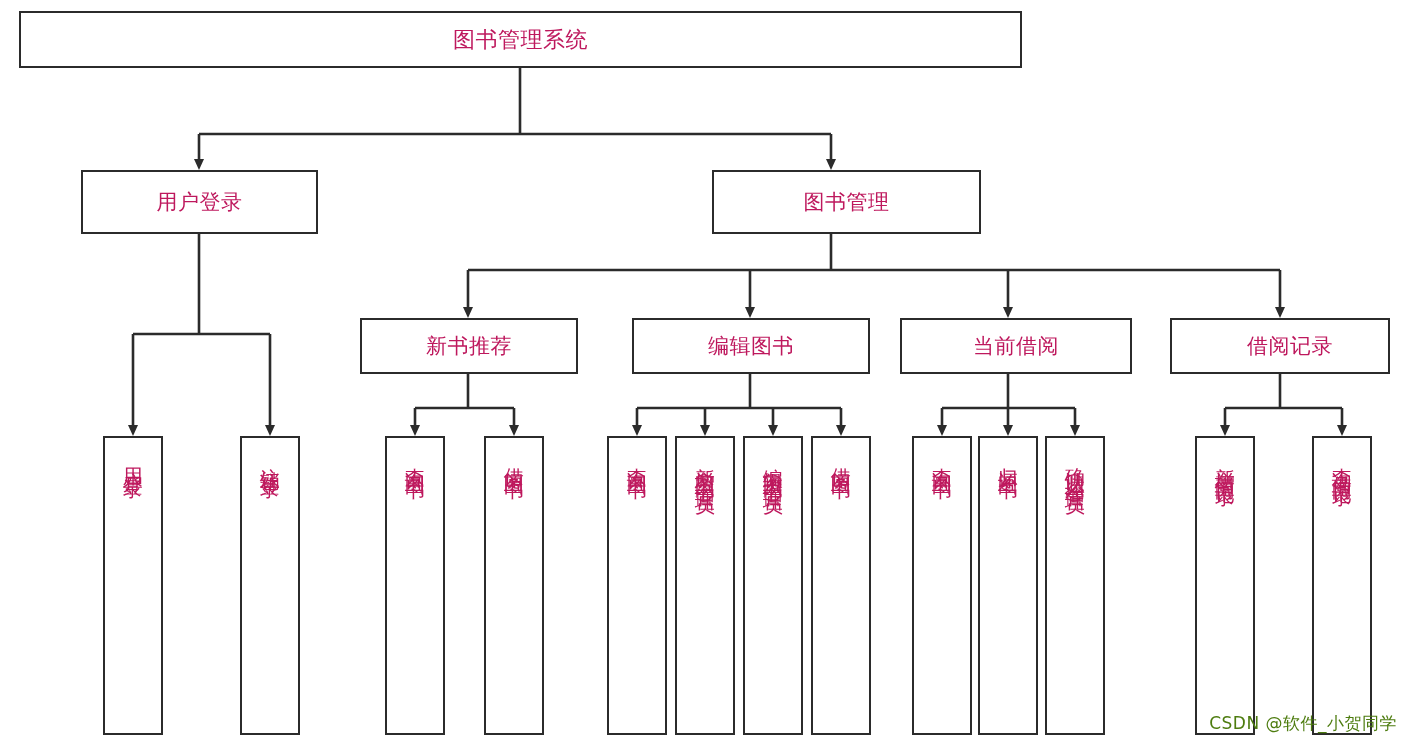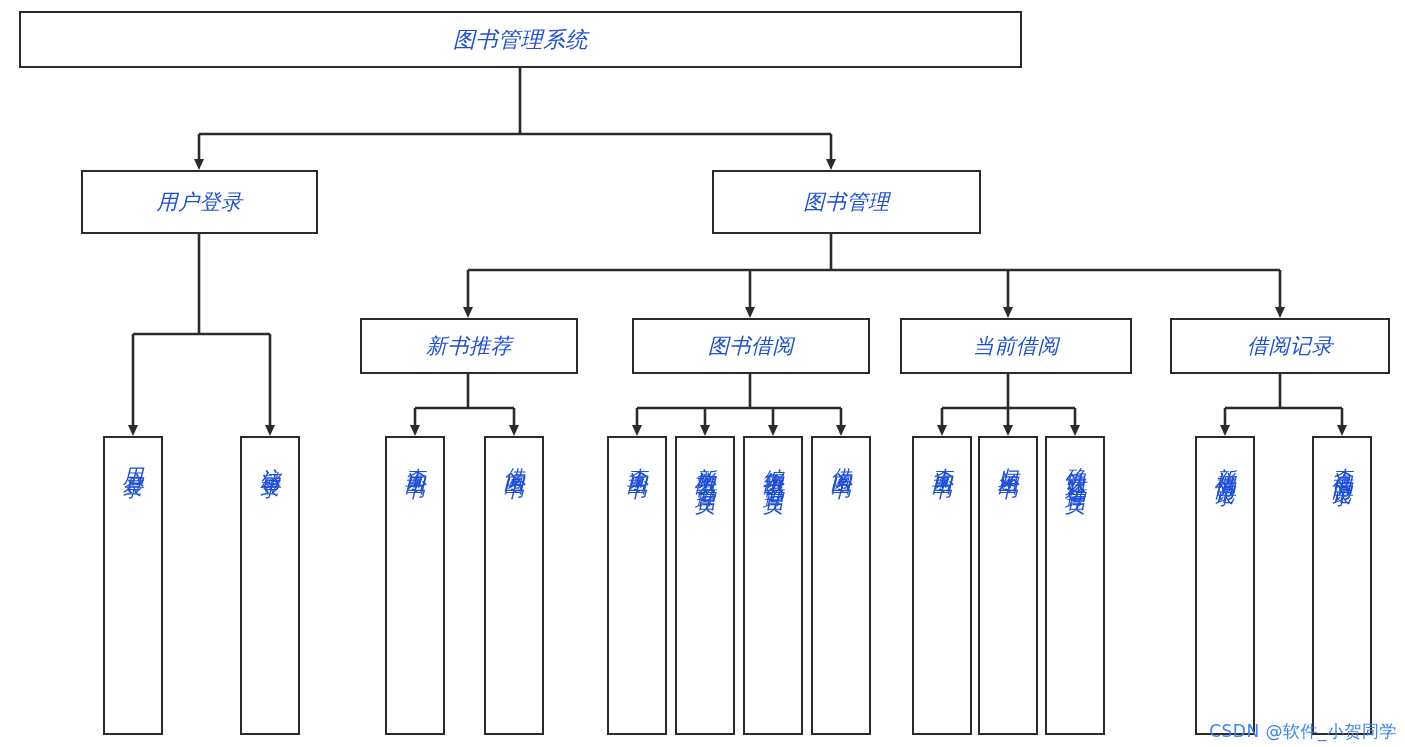--- a/index.html
+++ b/index.html
@@ -28,23 +28,22 @@
     border:2.5px solid #2b2b2b;
     display:flex;
     align-items:center;
     justify-content:center;
     text-align:center;
   }
   .node .lbl{
     font-size:21px;
     line-height:1.15;
     letter-spacing:0.5px;
-    color:#1d4ed8;
+    color:#be185d;
     white-space:nowrap;
-    font-style:italic;
   }
   .node.root .lbl{font-size:22px;}
   .node.level1 .lbl{font-size:21px;}
   .node.level2 .lbl{font-size:21px;}
 
   
   .node.leaf{
     align-items:flex-start;
     justify-content:center;
     padding-top:14px;
@@ -55,23 +54,23 @@
     -webkit-writing-mode:vertical-rl;
     font-size:20px;
     line-height:1.32;
     letter-spacing:4px;
     white-space:nowrap;
     height:auto;
   }
   .watermark{
     position:absolute;
     right:8px;
-    bottom:4px;
+    bottom:12px;
     font-size:17px;
-    color:#3b82f6;
+    color:#4d7c0f;
     letter-spacing:0.5px;
     white-space:nowrap;
     user-select:none;
   }
 </style>
 </head>
 <body>
 
 <div id="canvas">
 
@@ -135,21 +134,21 @@
     <span class="lbl">用户登录</span>
   </div>
   <div class="node level1" style="left:712px;top:170px;width:269px;height:64px;">
     <span class="lbl">图书管理</span>
   </div>
 
   <div class="node level2" style="left:360px;top:318px;width:218px;height:56px;">
     <span class="lbl">新书推荐</span>
   </div>
   <div class="node level2" style="left:632px;top:318px;width:238px;height:56px;">
-    <span class="lbl">图书借阅</span>
+    <span class="lbl">编辑图书</span>
   </div>
   <div class="node level2" style="left:900px;top:318px;width:232px;height:56px;">
     <span class="lbl">当前借阅</span>
   </div>
   <div class="node level2" style="left:1170px;top:318px;width:220px;height:56px;padding-left:20px;">
     <span class="lbl">借阅记录</span>
   </div>
 
   <div class="node leaf" style="left:103px;top:436px;width:60px;height:299px;">
     <span class="lbl">用户登录</span>

